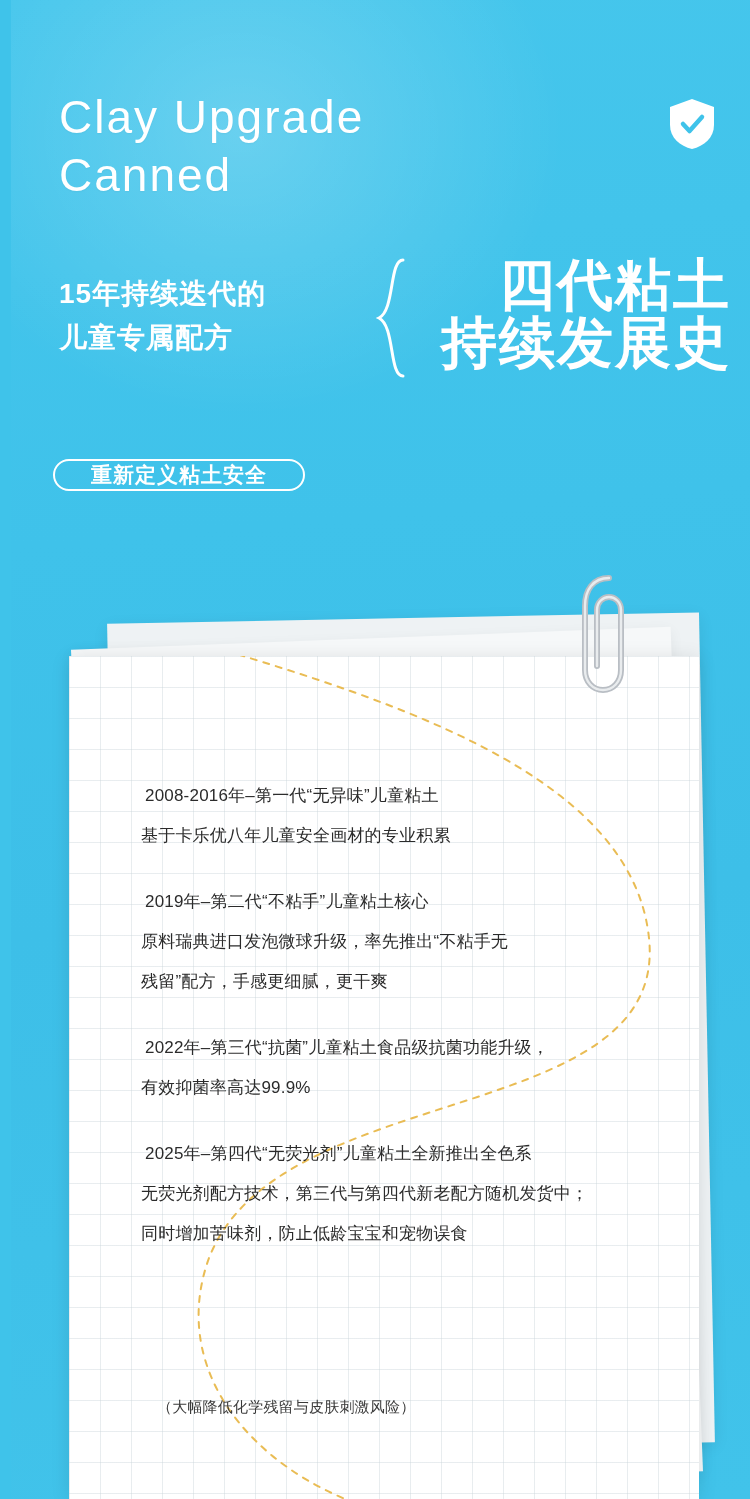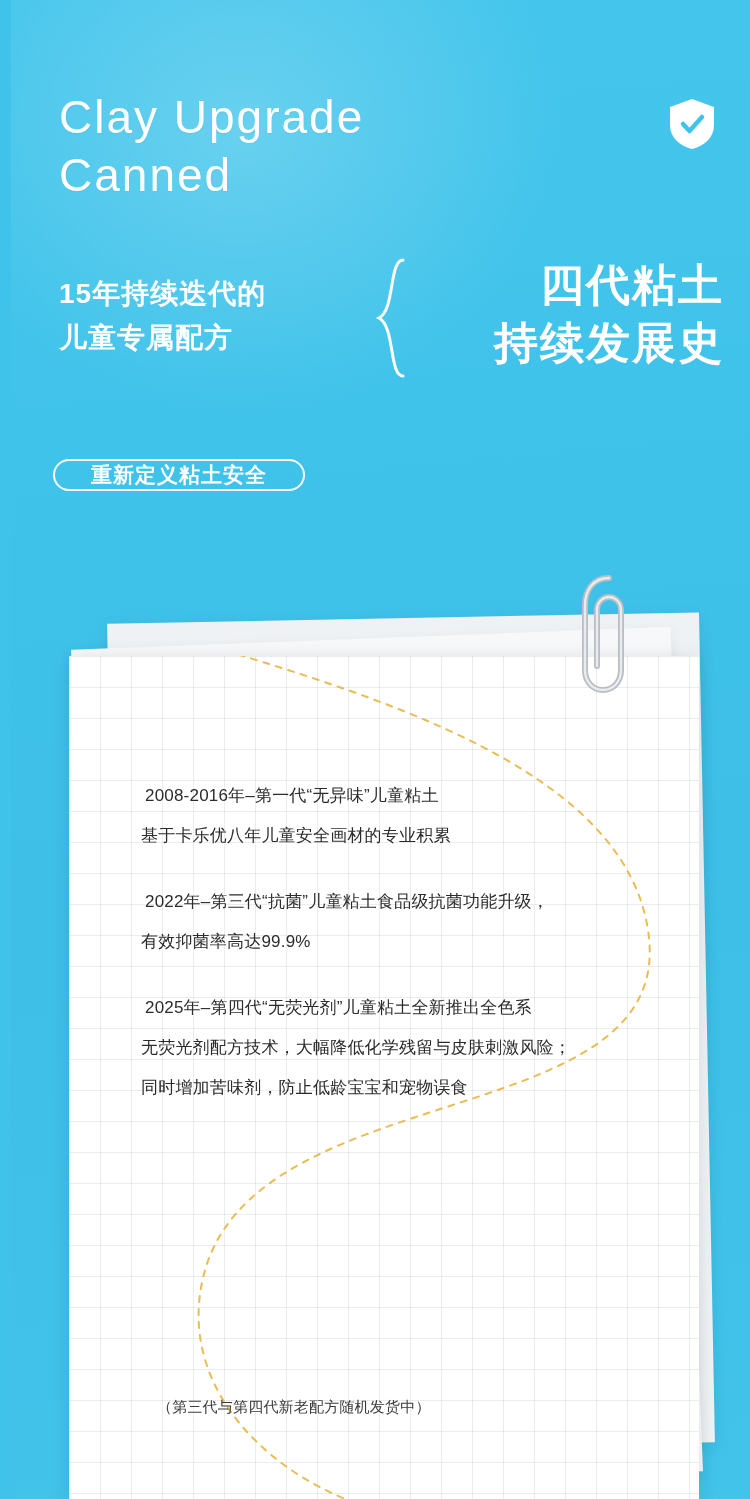--- a/index.html
+++ b/index.html
@@ -68,24 +68,24 @@
   .brace {
     position: absolute;
     left: 362px;
     top: 258px;
     width: 40px;
     height: 120px;
     color: #ffffff;
   }
   .bigtitle {
     position: absolute;
-    right: 37px;
+    right: 30px;
     top: 256px;
     color: #ffffff;
-    font-size: 44px;
+    font-size: 56px;
     line-height: 58px;
     font-weight: 700;
     text-align: right;
     letter-spacing: 2px;
     white-space: pre-line;
   }
 
   .pill {
     position: absolute;
     left: 42px;
@@ -230,35 +230,40 @@
         <path d="M20 2 C 240 70, 560 140, 580 330 C 600 520, 210 470, 140 650 C 100 760, 180 860, 300 900" fill="none" stroke="#e8b84b" stroke-width="2" stroke-dasharray="6 7" stroke-linecap="round" opacity="0.95"></path>
       </svg>
 
       <div class="entries">
 
         <div class="entry">
           <p class="lead"> 2008-2016年–第一代“无异味”儿童粘土</p>
           <p>基于卡乐优八年儿童安全画材的专业积累</p>
         </div>
 
+        <div class="entry">
+          <p class="lead">2019年–第二代“不粘手”儿童粘土核心</p>
+          <p>原料瑞典进口发泡微球升级，率先推出“不粘手无</p>
+          <p>残留”配方，手感更细腻，更干爽</p>
+        </div>
 
         <div class="entry">
           <p class="lead">2022年–第三代“抗菌”儿童粘土食品级抗菌功能升级，</p>
           <p>有效抑菌率高达99.9%</p>
         </div>
 
         <div class="entry">
           <p class="lead"> 2025年–第四代“无荧光剂”儿童粘土全新推出全色系</p>
-          <p>无荧光剂配方技术，大幅降低化学残留与皮肤刺激风险；</p>
+          <p>无荧光剂配方技术，第三代与第四代新老配方随机发货中；</p>
           <p>同时增加苦味剂，防止低龄宝宝和宠物误食</p>
         </div>
 
       </div>
 
-      <div class="footnote">（第三代与第四代新老配方随机发货中）</div>
+      <div class="footnote">（大幅降低化学残留与皮肤刺激风险）</div>
     </div>
 
     <div class="clip">
       <svg viewBox="0 0 80 140" width="80" height="140">
         <path d="M46 12 C30 12, 22 24, 22 40 L22 104 C22 116, 30 124, 40 124 C50 124, 58 116, 58 104 L58 44 C58 36, 52 31, 46 31 C40 31, 34 36, 34 44 L34 100" fill="none" stroke="#b9bec4" stroke-width="6" stroke-linecap="round" stroke-linejoin="round"></path>
         <path d="M46 12 C30 12, 22 24, 22 40 L22 104 C22 116, 30 124, 40 124 C50 124, 58 116, 58 104 L58 44 C58 36, 52 31, 46 31 C40 31, 34 36, 34 44 L34 100" fill="none" stroke="#e9ecee" stroke-width="2.4" stroke-linecap="round" stroke-linejoin="round"></path>
       </svg>
     </div>
   </div>
 

